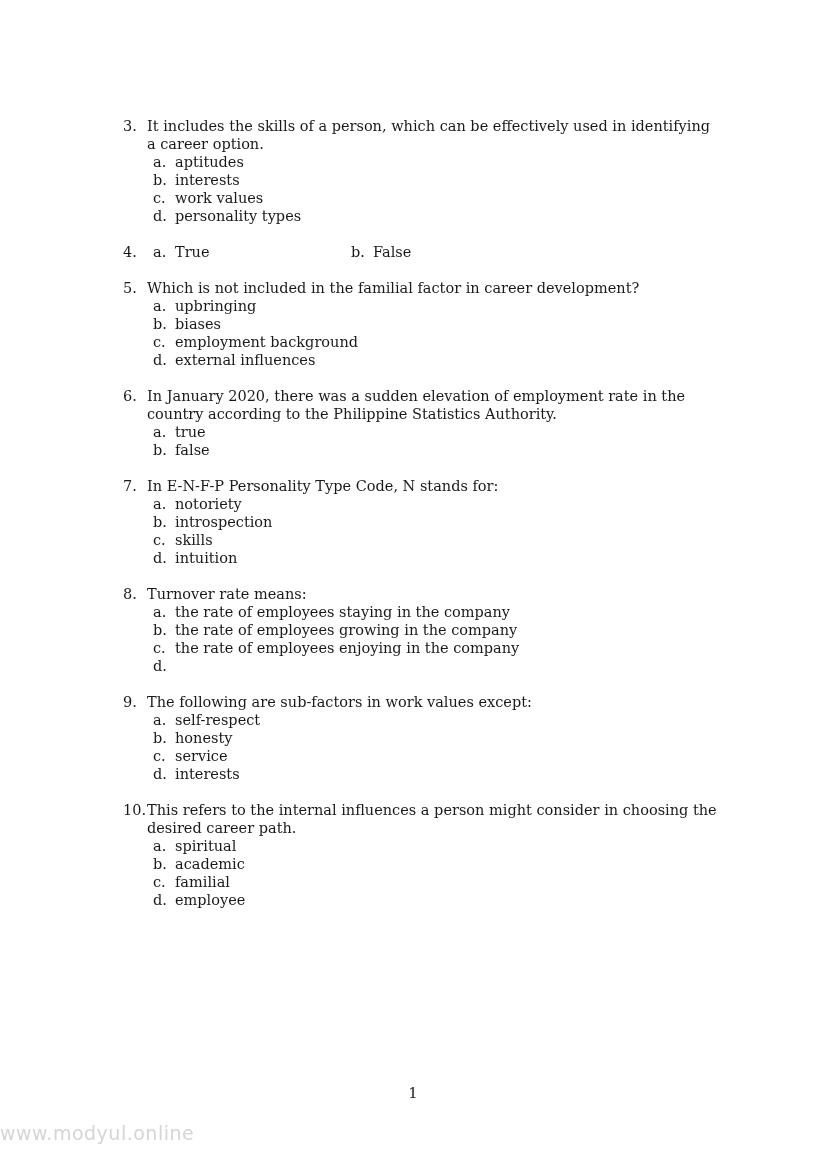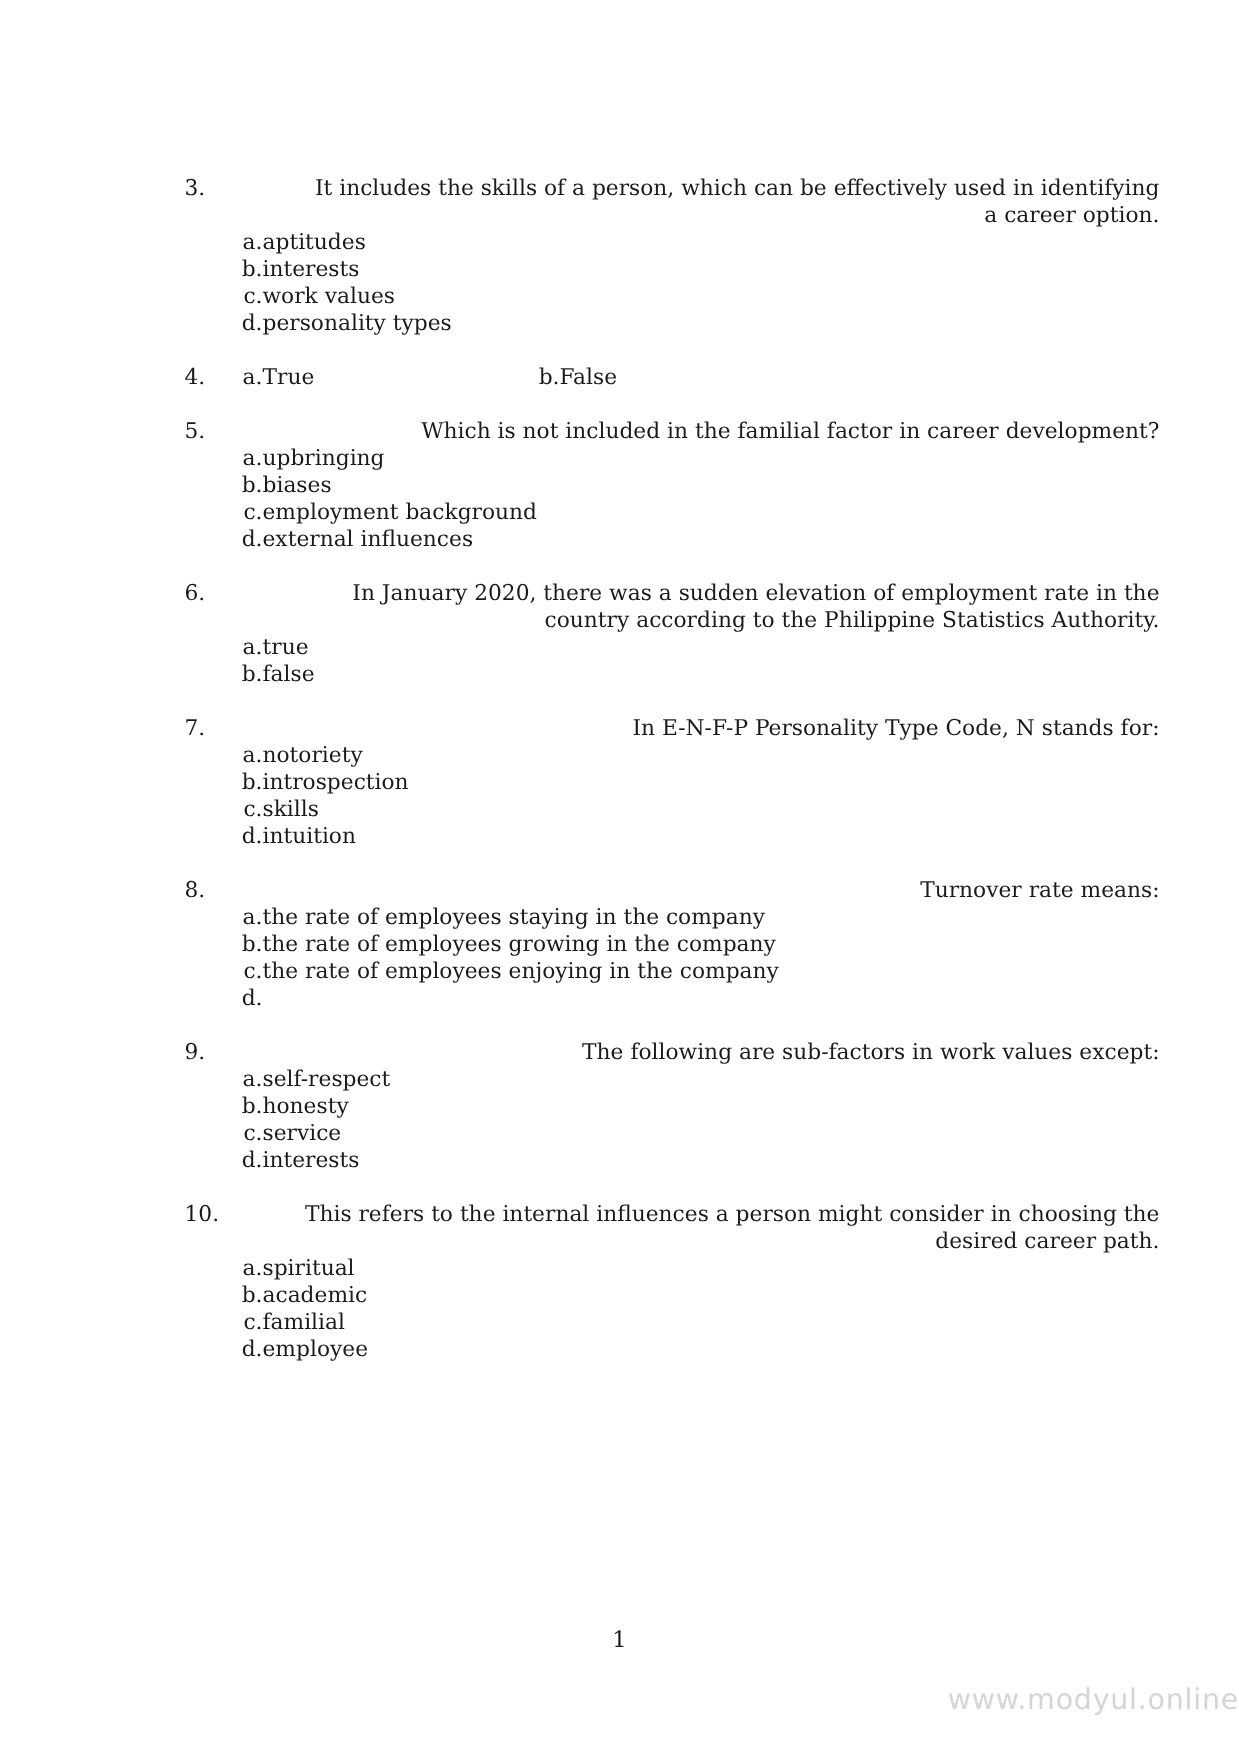--- a/index.html
+++ b/index.html
@@ -27,21 +27,20 @@
   .question {
     display: flex;
     margin-bottom: 18px;
   }
   .qnum {
     flex: 0 0 24px;
     width: 24px;
   }
   .qbody {
     flex: 1 1 auto;
-    text-align: right;
   }
   .stem {
     white-space: pre-line;
   }
   .options {
     margin-left: 6px;
   }
   .option {
     display: flex;
   }
@@ -66,21 +65,21 @@
     width: 826px;
     text-align: center;
     font-size: 15px;
     color: #1a1a1a;
   }
   .footer-watermark {
     position: absolute;
     top: 1122px;
     left: 0;
     width: 826px;
-    text-align: right;
+    text-align: left;
     font-family: "DejaVu Sans", "Liberation Sans", sans-serif;
     font-size: 19px;
     color: #d5d5d5;
     letter-spacing: 0.5px;
   }
 </style>
 </head>
 <body>
 
 <div class="page">

